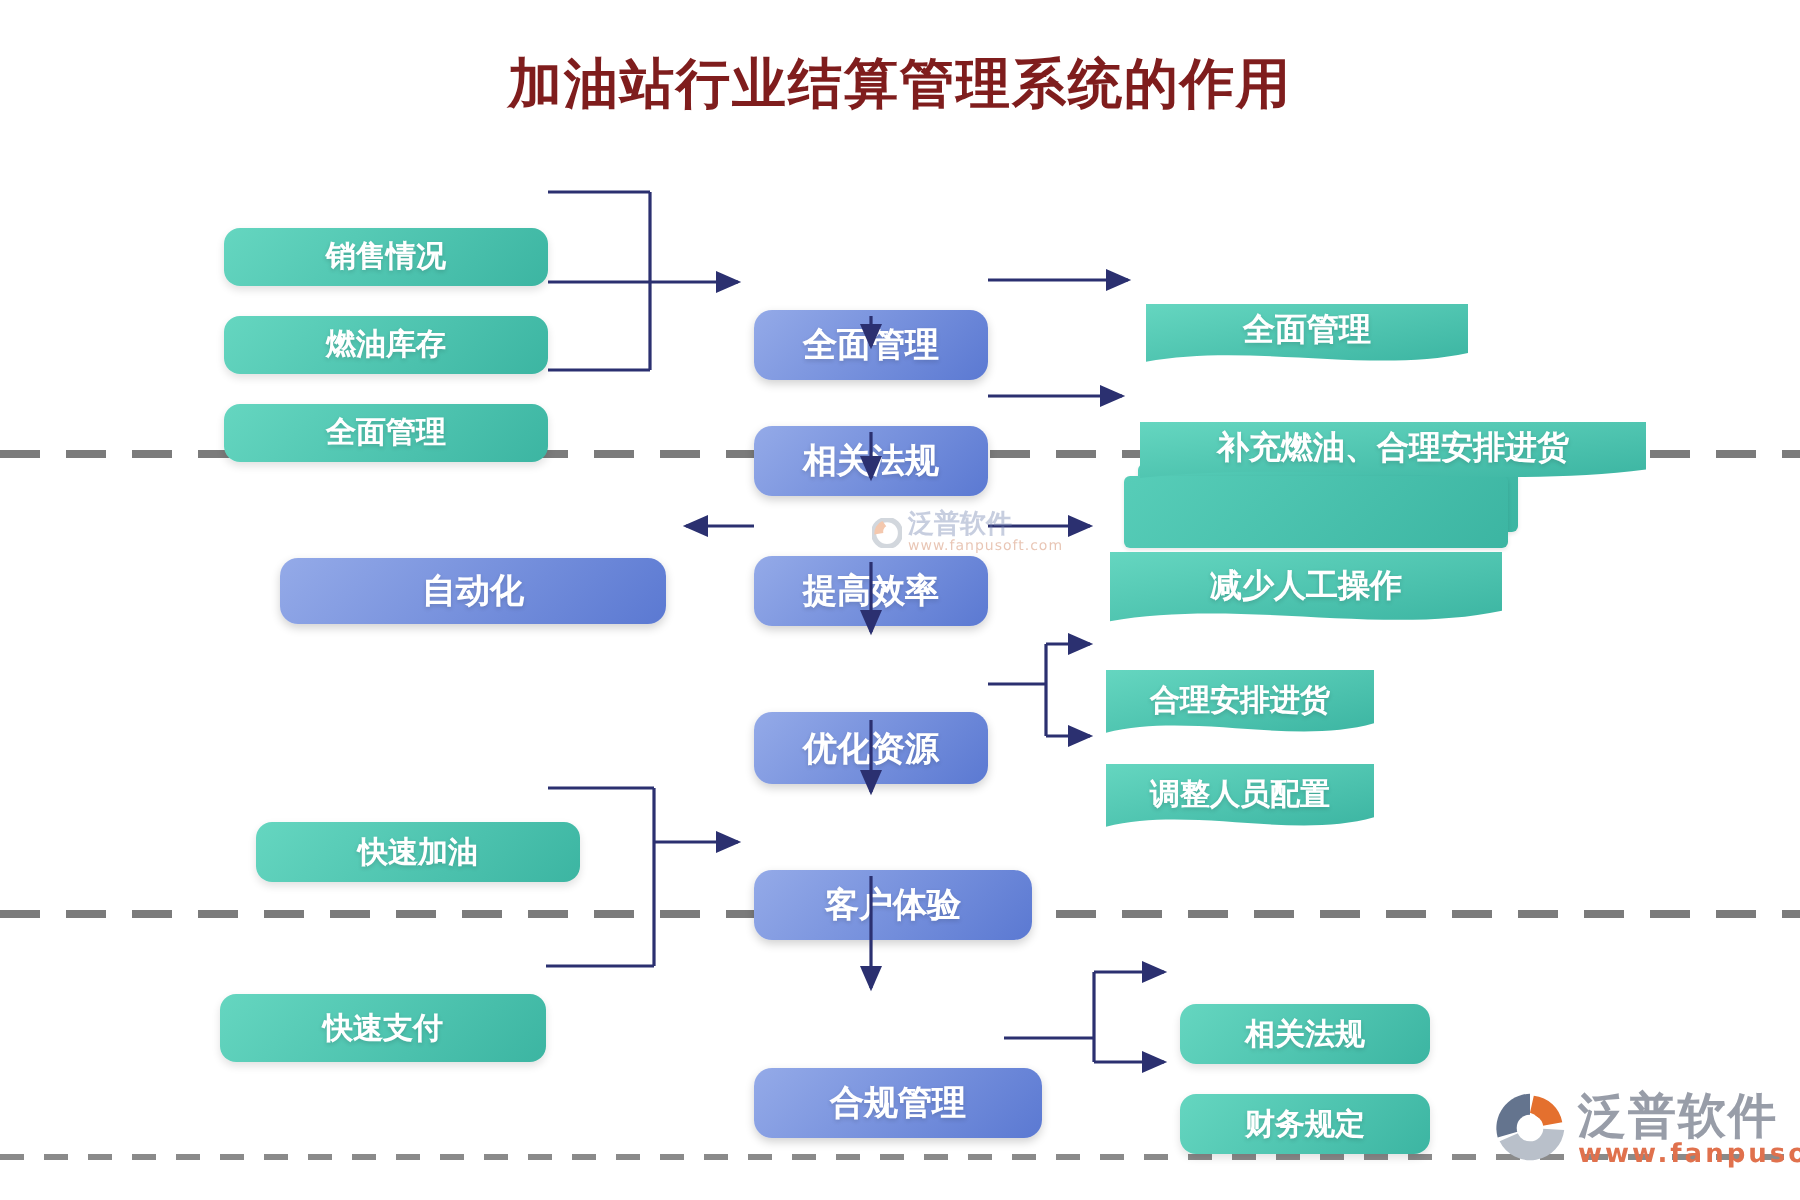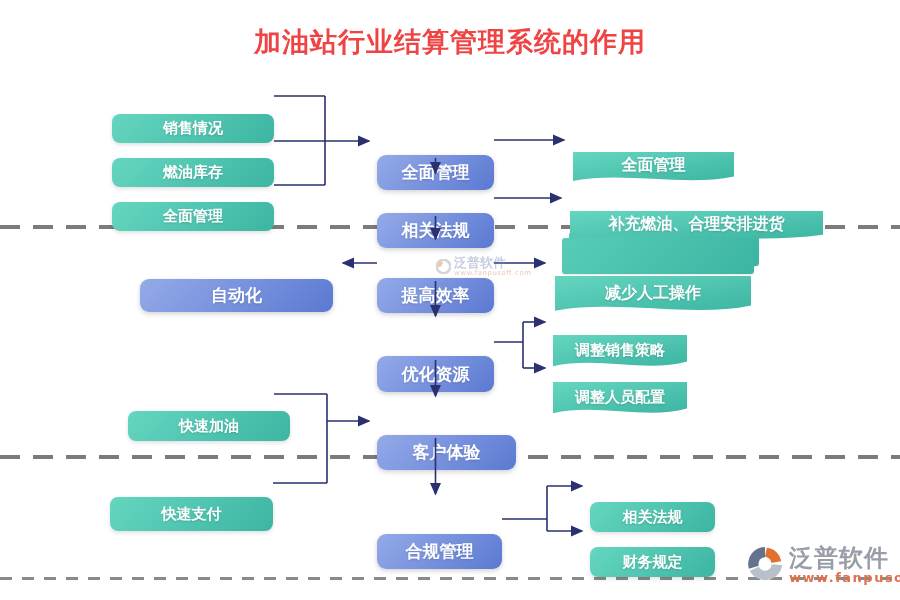--- a/index.html
+++ b/index.html
@@ -1,19 +1,19 @@
 <!DOCTYPE html>
 <html><head>
 <meta charset="utf-8">
 <style>
   html,body{margin:0;padding:0;background:#fff;}
   .stage{position:relative;width:900px;height:600px;background:#ffffff;overflow:hidden;
          font-family:"DejaVu Sans","Liberation Sans",sans-serif;}
   .title{position:absolute;top:24px;left:0;width:100%;text-align:center;
-         font-size:27px;font-weight:bold;color:#ef4444;letter-spacing:1px;}
+         font-size:27px;font-weight:bold;color:#7f1d1d;letter-spacing:1px;}
   .node{position:absolute;display:flex;align-items:center;justify-content:center;
         color:#ffffff;font-weight:bold;text-shadow:0 1px 2px rgba(0,0,0,.15);z-index:2;margin-top:32px;}
   .t-box{background:linear-gradient(135deg,#65d6c0,#3cb5a2);border-radius:8px;
          font-size:15px;box-shadow:0 2px 4px rgba(0,0,0,.12);}
   .b-box{background:linear-gradient(135deg,#94aae8,#5b79d2);border-radius:9px;
          font-size:17px;box-shadow:0 2px 5px rgba(0,0,0,.18);}
   .w-box{font-size:15px;background:none;}
   .w-box .shape{position:absolute;left:0;top:0;width:100%;height:100%;}
   .w-box span{position:relative;padding-bottom:8px;}
   .back{position:absolute;background:linear-gradient(135deg,#57cdb8,#3cb5a2);
@@ -79,21 +79,21 @@
   <div class="node t-box" style="left:112px;top:126px;width:162px;height:29px">燃油库存</div>
   <div class="node t-box" style="left:112px;top:170px;width:162px;height:29px">全面管理</div>
   <div class="node t-box" style="left:128px;top:379px;width:162px;height:30px">快速加油</div>
   <div class="node t-box" style="left:110px;top:465px;width:163px;height:34px">快速支付</div>
 
   <div class="node b-box" style="left:377px;top:123px;width:117px;height:35px">全面管理</div>
   <div class="node b-box" style="left:377px;top:181px;width:117px;height:35px">相关法规</div>
   <div class="node b-box" style="left:377px;top:246px;width:117px;height:35px">提高效率</div>
   <div class="node b-box" style="left:377px;top:324px;width:117px;height:36px">优化资源</div>
   <div class="node b-box" style="left:377px;top:403px;width:139px;height:35px">客户体验</div>
-  <div class="node b-box" style="left:377px;top:502px;width:125px;height:35px">合规管理</div>
+  <div class="node b-box" style="left:377px;top:502px;width:144px;height:35px">合规管理</div>
   <div class="node b-box" style="left:140px;top:247px;width:193px;height:33px">自动化</div>
 
   <div class="node w-box" style="left:573px;top:120px;width:161px;height:35px;font-size:16px">
     <svg class="shape" viewBox="0 0 100 40" preserveAspectRatio="none">
       <path d="M0,0 L100,0 L100,28 C70,40 32,22 0,33 Z" fill="url(#tealg)"></path>
       </svg>
     <span>全面管理</span>
   </div>
 
   <div class="node w-box" style="left:570px;top:179px;width:253px;height:34px;font-size:16px">
@@ -109,21 +109,21 @@
     <svg class="shape" viewBox="0 0 100 40" preserveAspectRatio="none">
       <path d="M0,0 L100,0 L100,28 C70,40 32,22 0,33 Z" fill="url(#tealg)"></path>
       </svg>
     <span>减少人工操作</span>
   </div>
 
   <div class="node w-box" style="left:553px;top:303px;width:134px;height:38px">
     <svg class="shape" viewBox="0 0 100 40" preserveAspectRatio="none">
       <path d="M0,0 L100,0 L100,28 C70,40 32,22 0,33 Z" fill="url(#tealg)"></path>
       </svg>
-    <span>调整销售策略</span>
+    <span>合理安排进货</span>
   </div>
 
   <div class="node w-box" style="left:553px;top:350px;width:134px;height:38px">
     <svg class="shape" viewBox="0 0 100 40" preserveAspectRatio="none">
       <path d="M0,0 L100,0 L100,28 C70,40 32,22 0,33 Z" fill="url(#tealg)"></path>
       </svg>
     <span>调整人员配置</span>
   </div>
 
   <div class="node t-box" style="left:590px;top:470px;width:125px;height:30px">相关法规</div>

